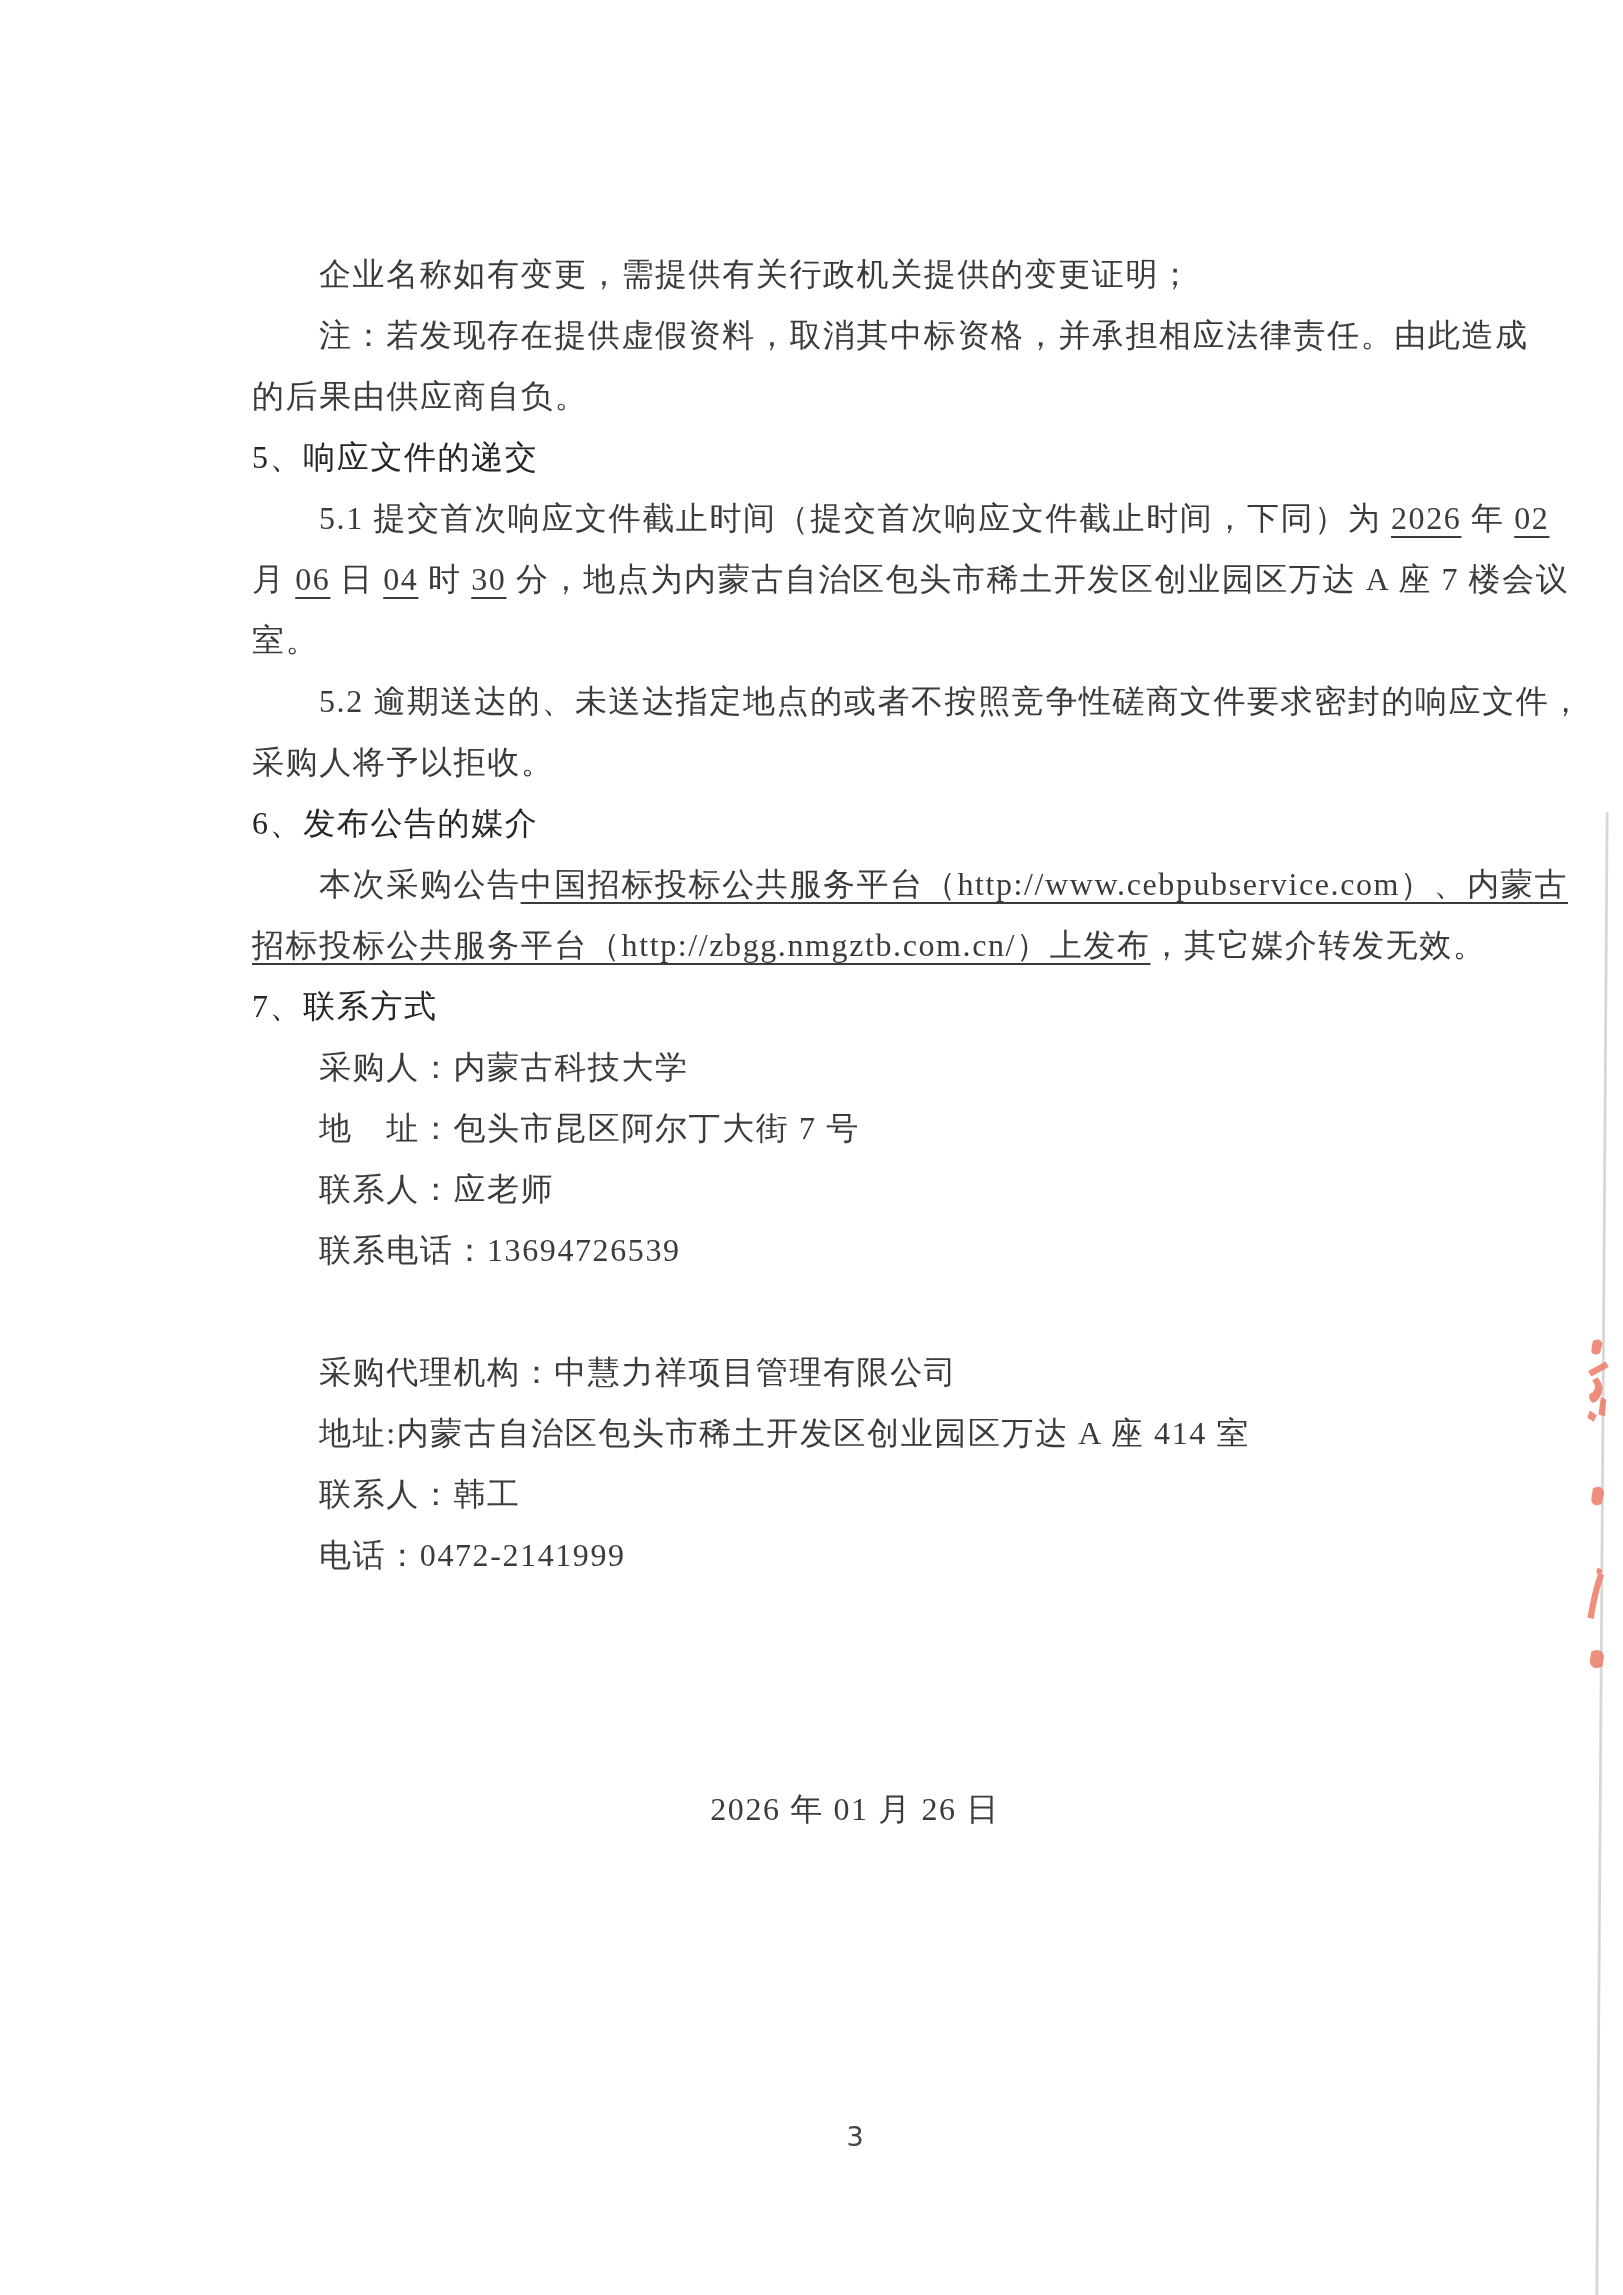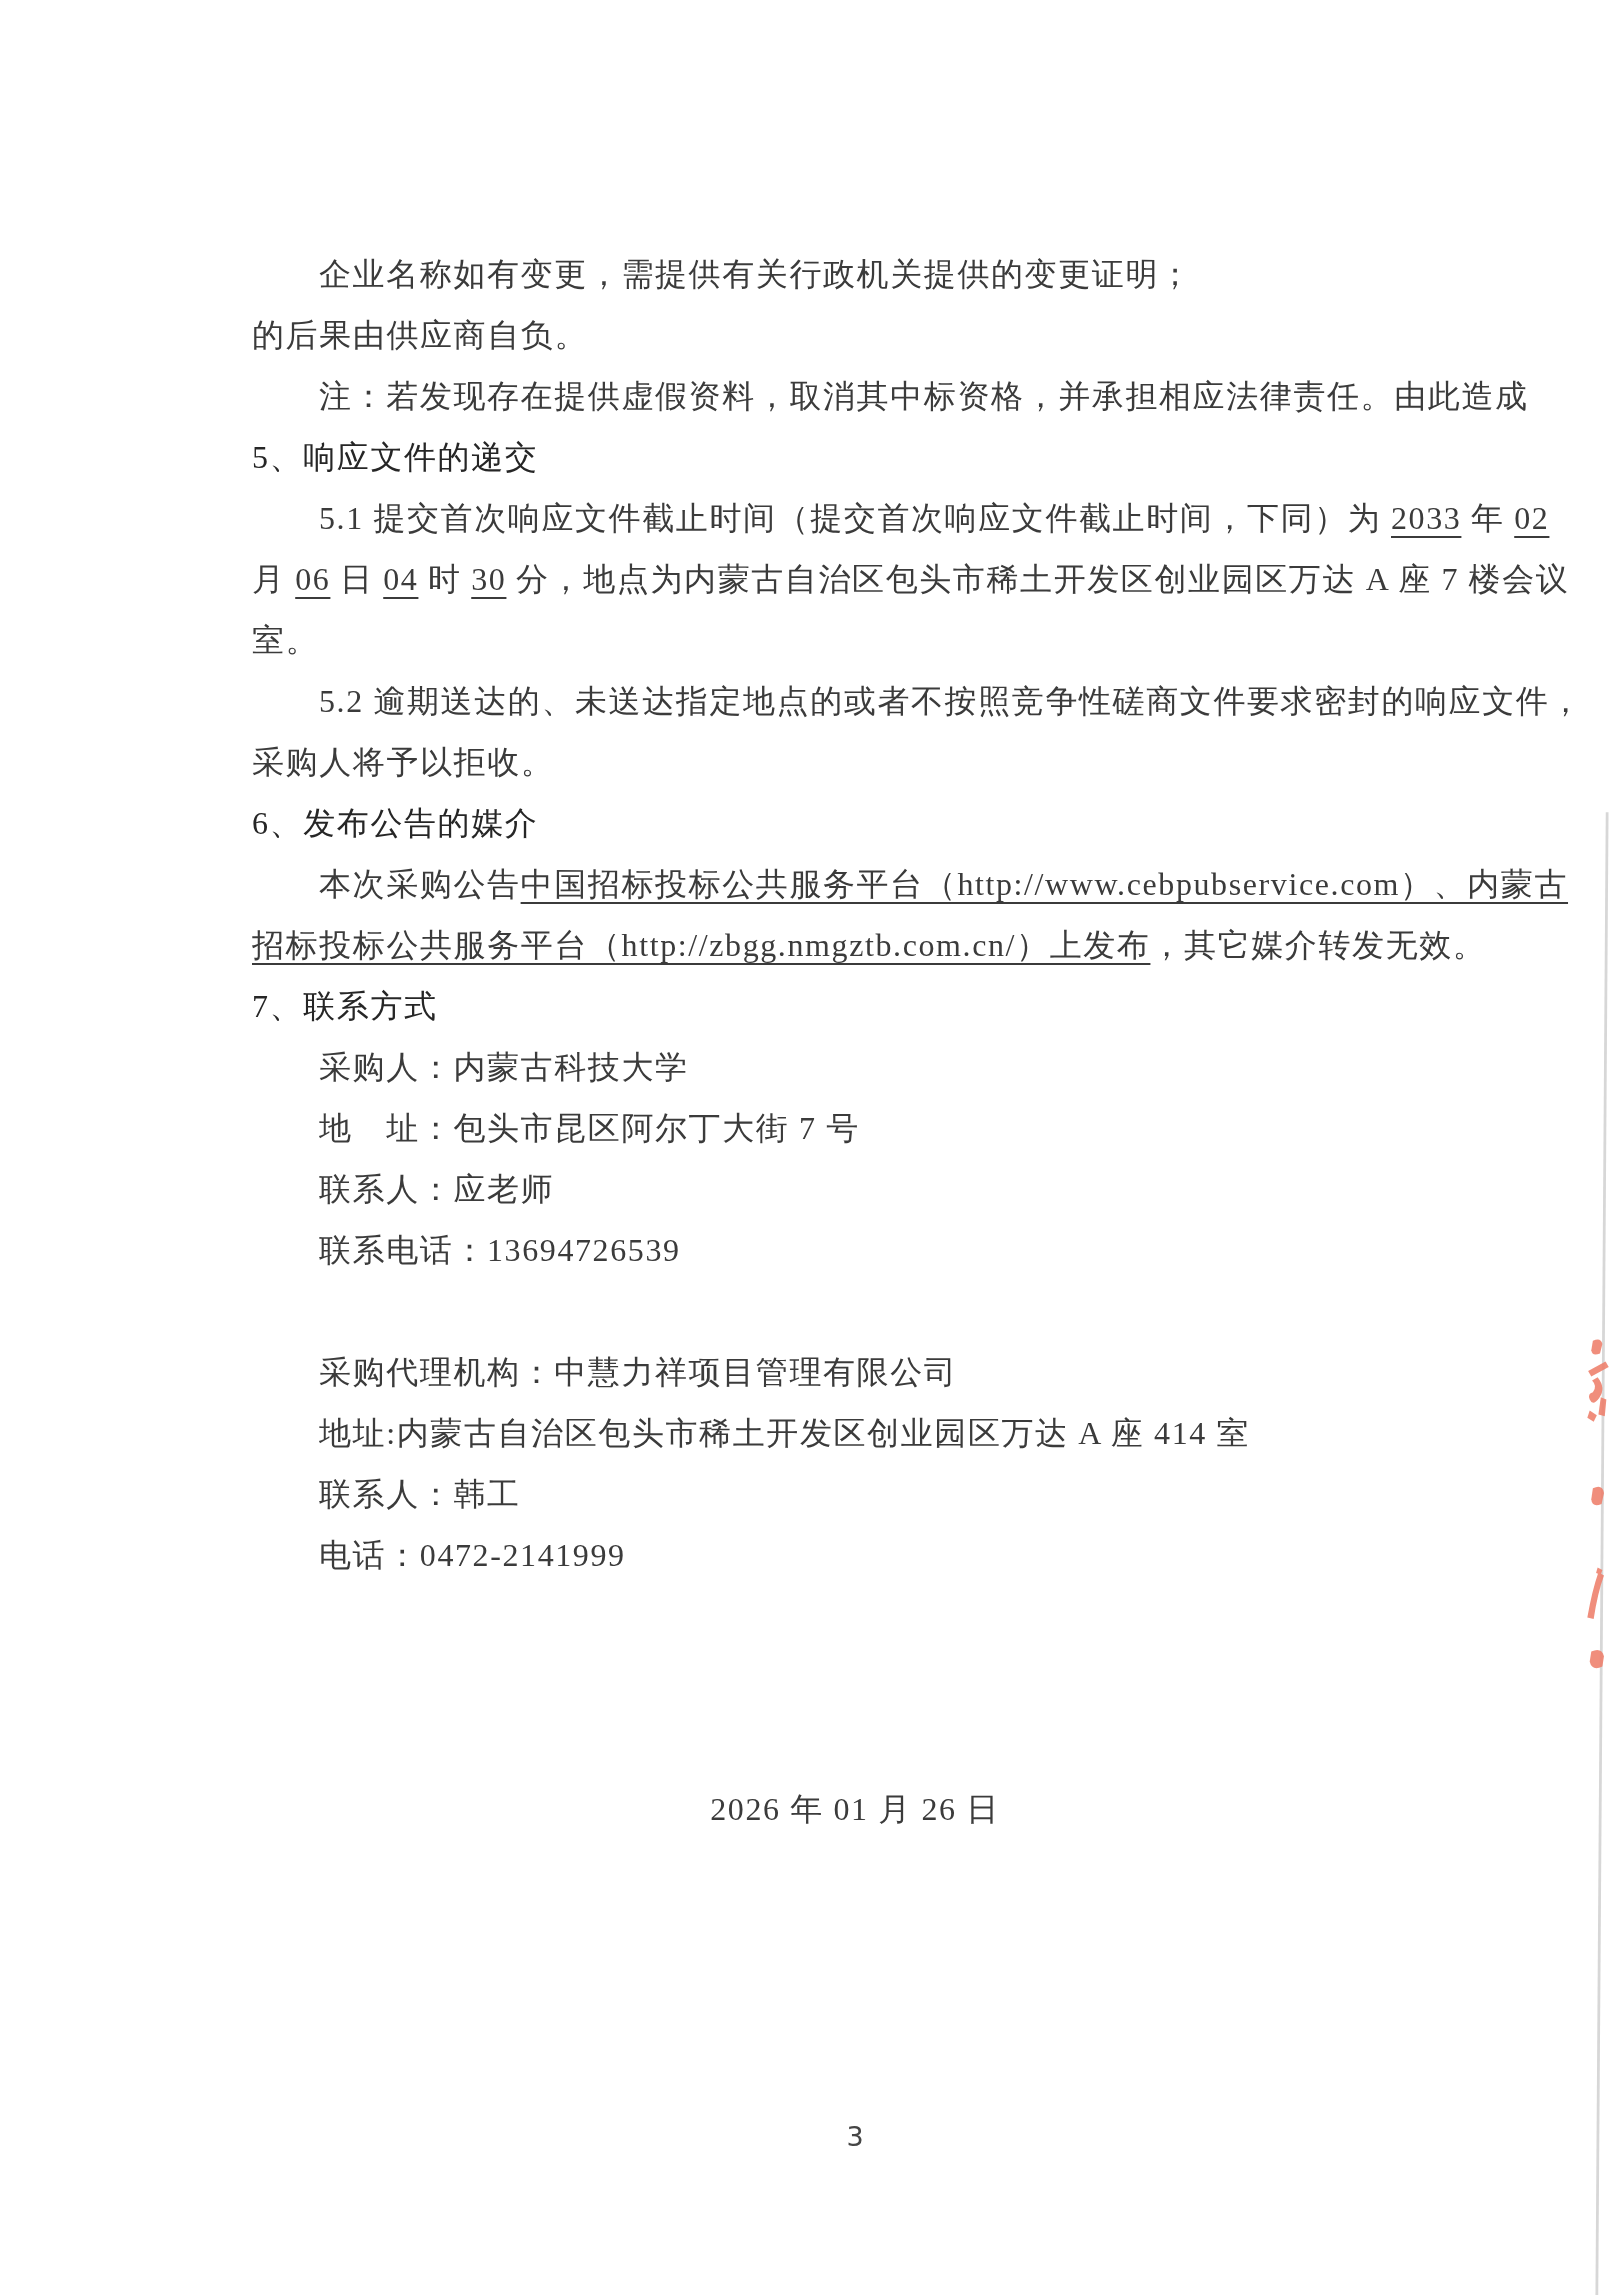--- a/index.html
+++ b/index.html
@@ -72,33 +72,33 @@
 <body>
 
 <div class="page">
 
   <div class="content">
 
     <div class="line indent">
       <span>企业名称如有变更，需提供有关行政机关提供的变更证明；</span>
     </div>
 
+    <div class="line indent">
+      <span>注：若发现存在提供虚假资料，取消其中标资格，并承担相应法律责任。由此造成</span>
+    </div>
     <div class="line">
       <span>的后果由供应商自负。</span>
-    </div>
-    <div class="line indent">
-      <span>注：若发现存在提供虚假资料，取消其中标资格，并承担相应法律责任。由此造成</span>
     </div>
 
     <div class="line heading">
       <span>5、响应文件的递交</span>
     </div>
 
     <div class="line indent">
-      <span>5.1 提交首次响应文件截止时间（提交首次响应文件截止时间，下同）为 </span><span class="u">2033</span><span> 年 </span><span class="u">02</span>
+      <span>5.1 提交首次响应文件截止时间（提交首次响应文件截止时间，下同）为 </span><span class="u">2026</span><span> 年 </span><span class="u">02</span>
     </div>
     <div class="line">
       <span>月 </span><span class="u">06</span><span> 日 </span><span class="u">04</span><span> 时 </span><span class="u">30</span><span> 分，地点为内蒙古自治区包头市稀土开发区创业园区万达 A 座 7 楼会议</span>
     </div>
     <div class="line">
       <span>室。</span>
     </div>
 
     <div class="line indent">
       <span>5.2 逾期送达的、未送达指定地点的或者不按照竞争性磋商文件要求密封的响应文件，</span>

